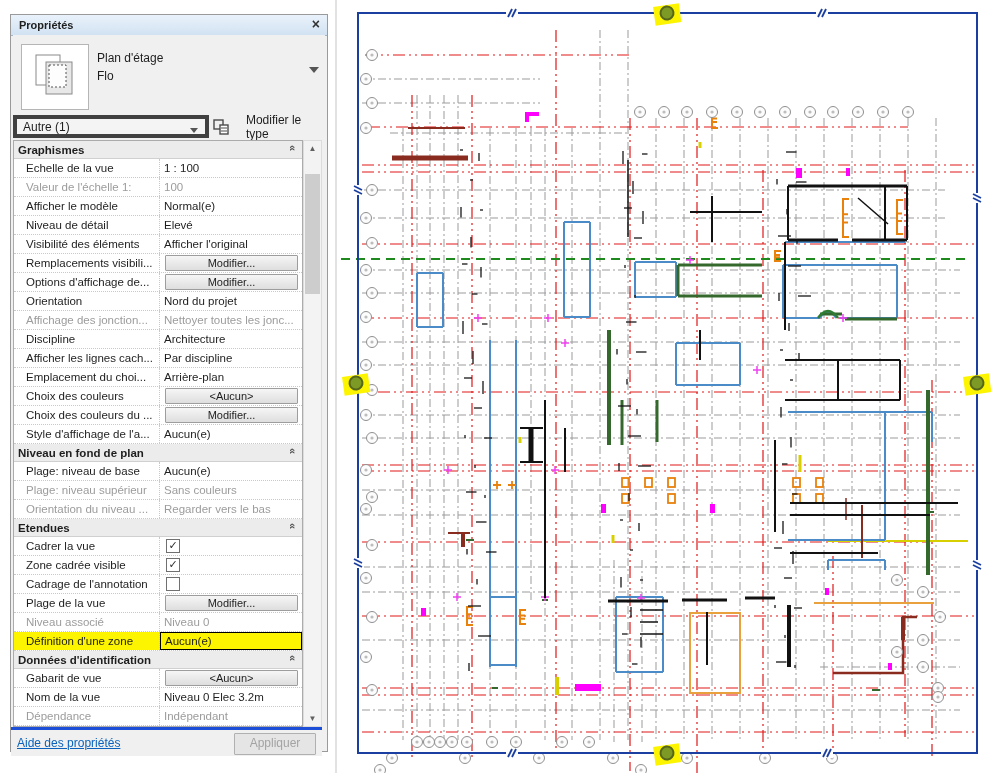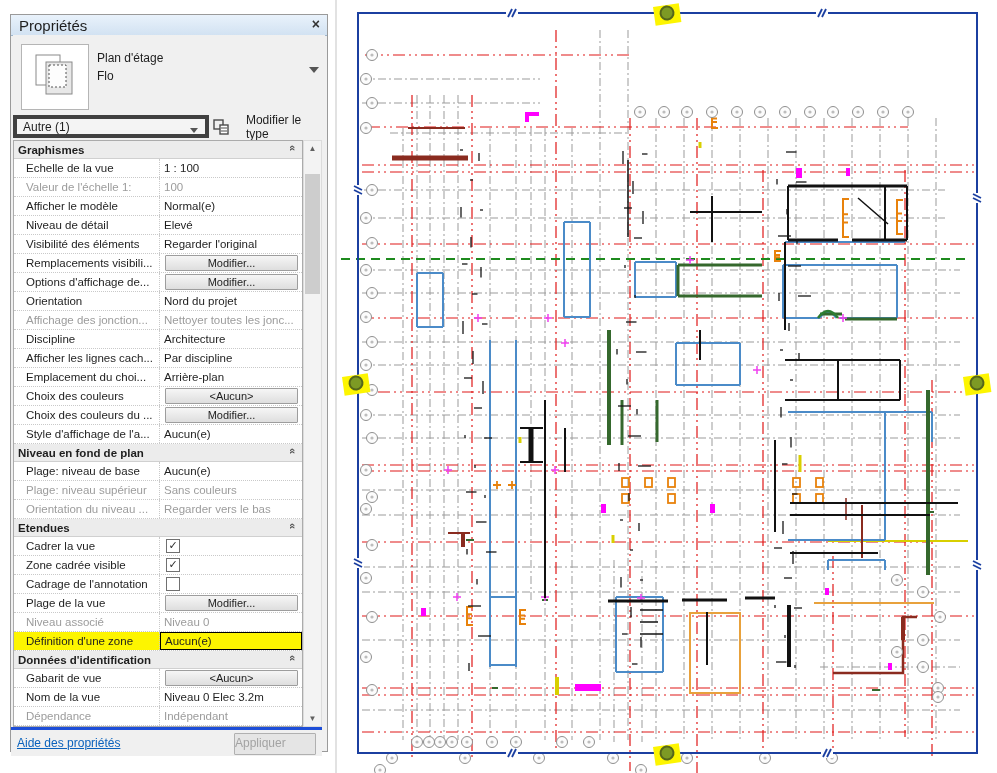--- a/index.html
+++ b/index.html
@@ -5,21 +5,21 @@
   html,body{margin:0;padding:0;width:997px;height:773px;overflow:hidden;background:#fff;
     font-family:"Liberation Sans", sans-serif;}
   #stage{position:relative;width:997px;height:773px;background:#fff;}
   #plan-svg{position:absolute;left:0;top:0;z-index:1;}
   
   #panel{position:absolute;left:10px;top:14px;width:318px;height:738px;background:#f0f0f0;
     border:1px solid #9a9a9a;box-sizing:border-box;z-index:2;font-size:12px;color:#1e1e1e;}
   #titlebar{position:absolute;left:0;top:0;right:0;height:20px;
     background:linear-gradient(#e9f2fb,#d2e2f2);border-bottom:1px solid #9fb6cd;
     display:flex;align-items:center;}
-  #titlebar .t{font-weight:normal;padding-left:8px;font-size:15px;}
+  #titlebar .t{font-weight:bold;padding-left:8px;font-size:11px;}
   #close-x{position:absolute;right:7px;top:1px;font-size:14px;font-weight:bold;color:#333;cursor:pointer;}
   #typesel{position:absolute;left:2px;top:20px;right:2px;height:77px;background:#f0f0f0;}
   #thumb{position:absolute;left:8px;top:9px;width:66px;height:64px;background:#fff;border:1px solid #b5b5b5;}
   #typesel .cat{position:absolute;left:84px;top:16px;}
   #typesel .typ{position:absolute;left:84px;top:34px;}
   #typesel .dd{position:absolute;right:6px;top:32px;width:0;height:0;
     border-left:5px solid transparent;border-right:5px solid transparent;border-top:6px solid #555;}
   #combo{position:absolute;left:2px;top:100px;width:196px;height:23px;background:#f4f4f4;
     border:4px solid #404040;box-sizing:border-box;display:flex;align-items:center;}
   #combo .v{padding-left:6px;}
@@ -49,21 +49,21 @@
     font-size:11px;line-height:11px;text-align:center;color:#2b2b2b;}
   #vscroll{position:absolute;left:292px;top:125px;width:19px;height:587px;background:#f3f3f3;
     border:1px solid #dcdcdc;box-sizing:border-box;}
   #vscroll .arr{position:absolute;left:0;width:17px;height:15px;color:#606060;font-size:8px;
     text-align:center;line-height:15px;cursor:pointer;}
   #vscroll .thumb{position:absolute;left:1px;top:33px;width:15px;height:120px;background:#cdcdcd;cursor:pointer;}
   #pfooter{position:absolute;left:0px;top:712px;right:5px;height:26px;background:#f0f0f0;
     border-top:3px solid #1d4ed8;}
   #help-link{position:absolute;left:6px;top:6px;color:var(--link);text-decoration:underline;cursor:pointer;}
   #apply-btn{position:absolute;right:6px;top:3px;width:80px;height:20px;background:#e5e5e5;
-    border:1px solid #b0b0b0;color:#a3a3a3;line-height:19px;font-size:12px;border-radius:1px;}
+    border:1px solid #b0b0b0;color:#a3a3a3;text-align:center;line-height:19px;font-size:12px;border-radius:1px;}
 </style>
 </head>
 <body>
 
 <div id="stage">
   <svg id="plan-svg" width="997" height="773" viewBox="0 0 997 773">
       <g>
         <line x1="336" y1="0" x2="336" y2="773" stroke="#d8d8d8" stroke-width="1.5"></line>
       </g>
       <g>
@@ -612,21 +612,21 @@
         <div class="prow">
           <div class="plabel">Afficher le modèle</div>
           <div class="pvalue">Normal(e)</div>
         </div>
         <div class="prow">
           <div class="plabel">Niveau de détail</div>
           <div class="pvalue">Elevé</div>
         </div>
         <div class="prow">
           <div class="plabel">Visibilité des éléments</div>
-          <div class="pvalue">Regarder l'original</div>
+          <div class="pvalue">Afficher l'original</div>
         </div>
         <div class="prow">
           <div class="plabel">Remplacements visibili...</div>
           <div class="pvalue">
             <div class="cellbtn">Modifier...</div>
           </div>
         </div>
         <div class="prow">
           <div class="plabel">Options d'affichage de...</div>
           <div class="pvalue">

